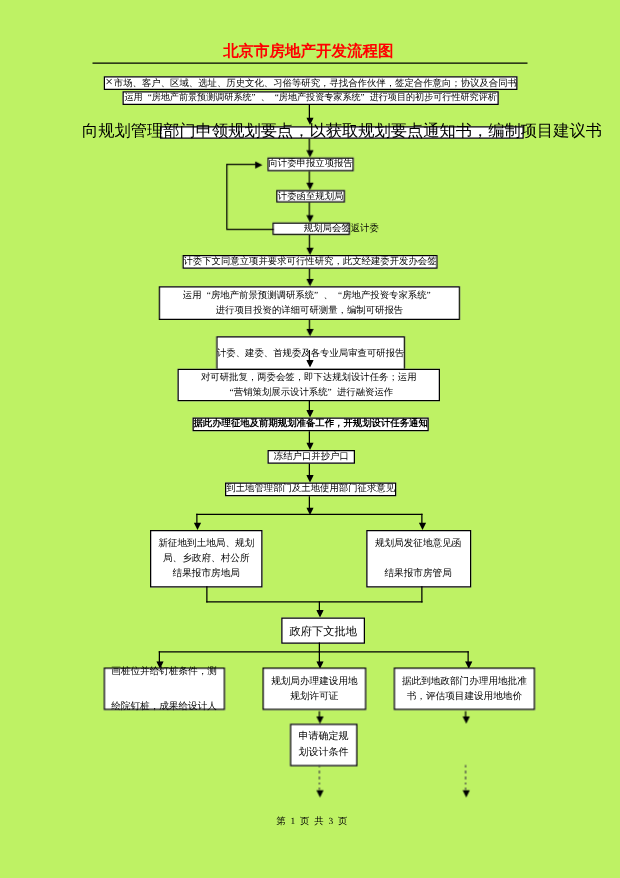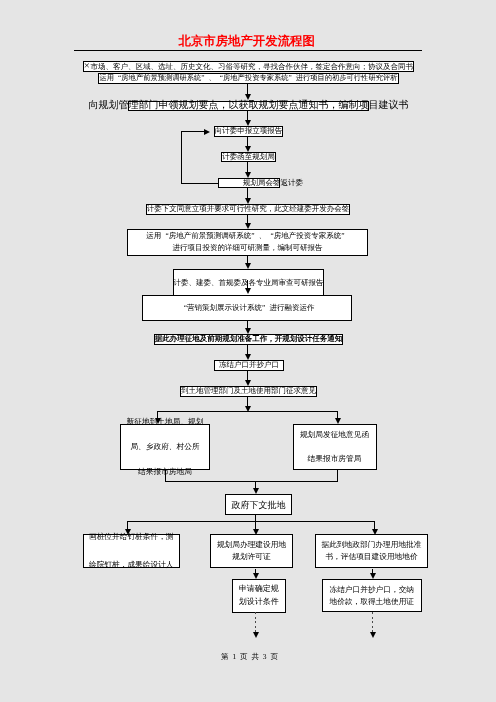--- a/index.html
+++ b/index.html
@@ -1,17 +1,17 @@
 <!DOCTYPE html>
 <html><head>
 <meta charset="utf-8">
 <title>flowchart</title>
 <style>
   html,body{margin:0;padding:0;background:#ffffff;}
-  #page{position:relative;width:496px;height:702px;overflow:hidden;background:#e5e5e5;
+  #page{position:relative;width:496px;height:702px;overflow:hidden;background:#bef264;
         font-family:"Liberation Serif",serif;color:#000;
         text-rendering:geometricPrecision;-webkit-font-smoothing:antialiased;
         transform:translateZ(0);}
   .ttl{position:absolute;color:#ff0000;font-weight:bold;white-space:nowrap;transform:translateZ(0);}
   .rule{position:absolute;background:#000;}
   .box{position:absolute;border:1px solid #000;box-sizing:border-box;
        display:flex;flex-direction:column;align-items:center;justify-content:center;
        background:#fff;line-height:1.58;}
   .box span{white-space:nowrap;display:block;transform:translateZ(0);}
   .hl{position:absolute;background:#000;height:1px;}
@@ -28,35 +28,35 @@
   i.fwr{font-style:normal;display:inline-block;width:1em;text-align:right;overflow:visible;}
 </style>
 </head>
 <body>
 
 <div id="page">
 
   <div class="ttl" style="left:178.5px;top:33px;font-size:12.4px;">北京市房地产开发流程图</div>
   <div class="rule" style="left:74px;top:50px;width:348px;height:1px;"></div>
 
-  <div class="box" style="left:83px;top:61px;width:331px;height:11px;font-size:7.5px;align-items:flex-end;">
+  <div class="box" style="left:83px;top:61px;width:331px;height:11px;font-size:7.5px;">
     <span><i class="fw mul">×</i>市场、客户、区域、选址、历史文化、习俗等研究，寻找合作伙伴，签定合作意向；协议及合同书</span>
   </div>
 
   <div class="box" style="left:98px;top:73px;width:301px;height:11px;font-size:7.28px;">
     <span>运用<i class="fwr">“</i>房地产前景预测调研系统<i class="fwl">”</i>、<i class="fwr">“</i>房地产投资专家系统<i class="fwl">”</i>进行项目的初步可行性研究评析</span>
   </div>
   <div class="vl" style="left:247px;top:84.0px;height:11.0px;"></div>
   <div class="ar" style="left:244.7px;top:94.4px;">
       <svg width="6" height="6" viewBox="0 0 6 6">
         <polygon points="0,0 6,0 3,6" fill="#000"></polygon>
       </svg>
     </div>
 
-  <div class="box" style="left:128px;top:100.5px;width:241px;height:10.5px;font-size:10px;text-align:right;">
+  <div class="box" style="left:128px;top:100.5px;width:291px;height:10.5px;font-size:13px;text-align:right;">
     <span>向规划管理部门申领规划要点，以获取规划要点通知书，编制项目建议书</span>
   </div>
   <div class="vl" style="left:247px;top:111.0px;height:10.0px;"></div>
   <div class="ar" style="left:244.7px;top:120.4px;">
       <svg width="6" height="6" viewBox="0 0 6 6">
         <polygon points="0,0 6,0 3,6" fill="#000"></polygon>
       </svg>
     </div>
 
   <div class="box" style="left:214px;top:126px;width:69px;height:10.5px;font-size:7.5px;">
@@ -124,20 +124,21 @@
     <span>计委、建委、首规委及各专业局审查可研报告</span>
   </div>
   <div class="vl" style="left:247px;top:280.0px;height:9.0px;"></div>
   <div class="ar" style="left:244.7px;top:288.4px;">
       <svg width="6" height="6" viewBox="0 0 6 6">
         <polygon points="0,0 6,0 3,6" fill="#000"></polygon>
       </svg>
     </div>
 
   <div class="box" style="left:142px;top:294.5px;width:210px;height:26px;font-size:7.5px;">
+    <span>对可研批复，两委会签，即下达规划设计任务；运用</span>
     <span><i class="fwr">“</i>营销策划展示设计系统<i class="fwl">”</i>进行融资运作</span>
   </div>
   <div class="vl" style="left:247px;top:320.0px;height:9.0px;"></div>
   <div class="ar" style="left:244.7px;top:328.4px;">
       <svg width="6" height="6" viewBox="0 0 6 6">
         <polygon points="0,0 6,0 3,6" fill="#000"></polygon>
       </svg>
     </div>
 
   <div class="box" style="left:154px;top:334px;width:189px;height:10.5px;font-size:7.5px;font-weight:bold;">
@@ -177,21 +178,21 @@
         <polygon points="0,0 6,0 3,6" fill="#000"></polygon>
       </svg>
     </div>
   <div class="vl" style="left:337px;top:411.0px;height:8.0px;"></div>
   <div class="ar" style="left:334.7px;top:418.4px;">
       <svg width="6" height="6" viewBox="0 0 6 6">
         <polygon points="0,0 6,0 3,6" fill="#000"></polygon>
       </svg>
     </div>
 
-  <div class="box" style="left:120px;top:424px;width:90px;height:45.5px;font-size:7.7px;gap:13px;">
+  <div class="box" style="left:120px;top:424px;width:90px;height:45.5px;font-size:7.7px;">
     <span>新征地到土地局、规划</span>
     <span>局、乡政府、村公所</span>
     <span>结果报市房地局</span>
   </div>
 
   <div class="box" style="left:292.5px;top:424px;width:84px;height:45.5px;font-size:7.7px;">
     <span>规划局发征地意见函</span>
     <span>&nbsp;</span>
     <span>结果报市房管局</span>
   </div>
@@ -262,24 +263,20 @@
     <span>申请确定规</span>
     <span>划设计条件</span>
   </div>
   <div class="dl" style="left:255px;top:612px;height:20px;"></div>
   <div class="ar" style="left:252.7px;top:632.4px;">
       <svg width="6" height="6" viewBox="0 0 6 6">
         <polygon points="0,0 6,0 3,6" fill="#000"></polygon>
       </svg>
     </div>
 
-  <div class="box" style="left:322px;top:579.3px;width:99.5px;height:33px;font-size:7.7px;">
-    <span>冻结户口并抄户口，交纳</span>
-    <span>地价款，取得土地使用证</span>
-  </div>
   <div class="dl" style="left:372px;top:612px;height:20px;"></div>
   <div class="ar" style="left:369.7px;top:632.4px;">
       <svg width="6" height="6" viewBox="0 0 6 6">
         <polygon points="0,0 6,0 3,6" fill="#000"></polygon>
       </svg>
     </div>
 
   <div class="foot" style="left:221px;top:652px;font-size:7.5px;letter-spacing:1px;">第 1 页 共 3 页</div>
 </div>
 

